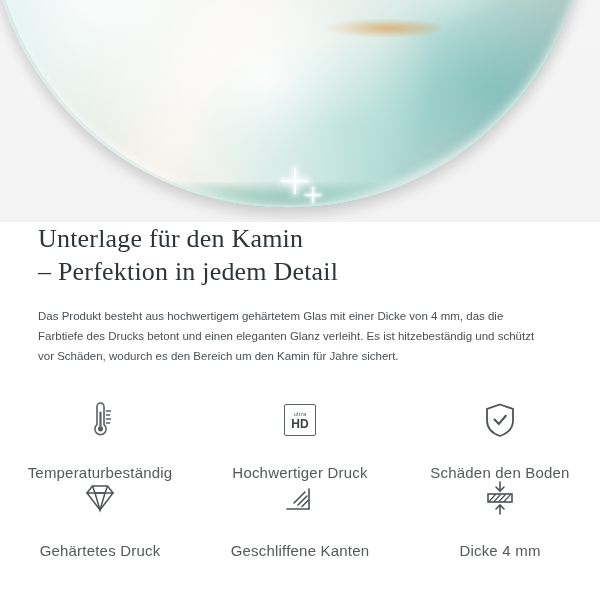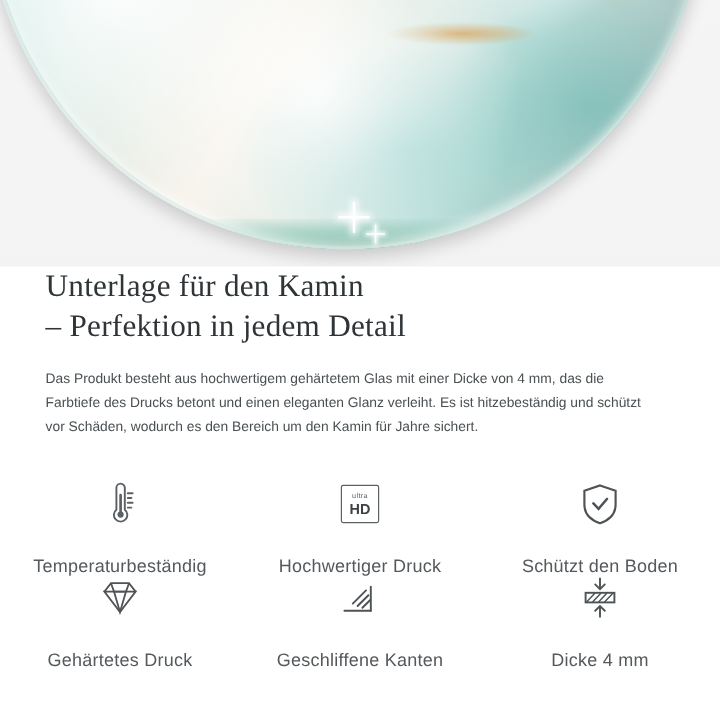--- a/index.html
+++ b/index.html
@@ -228,21 +228,21 @@
       <div class="caption">Hochwertiger Druck</div>
     </div>
 
     <div class="feature">
       <div class="glyph">
         <svg width="34" height="40" viewBox="0 0 34 40" fill="none">
           <path d="M17 4.5 30 9v11.5c0 8-5.6 13-13 15.5C9.6 33.5 4 28.5 4 20.5V9z" fill="none" stroke="#4e5356" stroke-width="1.8"></path>
           <path d="M11.5 19.5 15.8 24l7-8.2" stroke="#4e5356" stroke-width="2.1" stroke-linecap="round" fill="none"></path>
         </svg>
       </div>
-      <div class="caption">Schützt den Boden</div>
+      <div class="caption">Schäden den Boden</div>
     </div>
 
     <div class="feature">
       <div class="glyph">
         <svg width="40" height="36" viewBox="0 0 40 36" fill="none" stroke="#4e5356" stroke-width="1.5">
           <path d="M7 13h26l-13 17z" fill="none"></path>
           <path d="M7 13 12.5 6h15L33 13" fill="none"></path>
           <path d="M12.5 6 15 13l5 17 5-17 2.5-7" fill="none"></path>
           <path d="M15 13h10" fill="none"></path>
         </svg>

